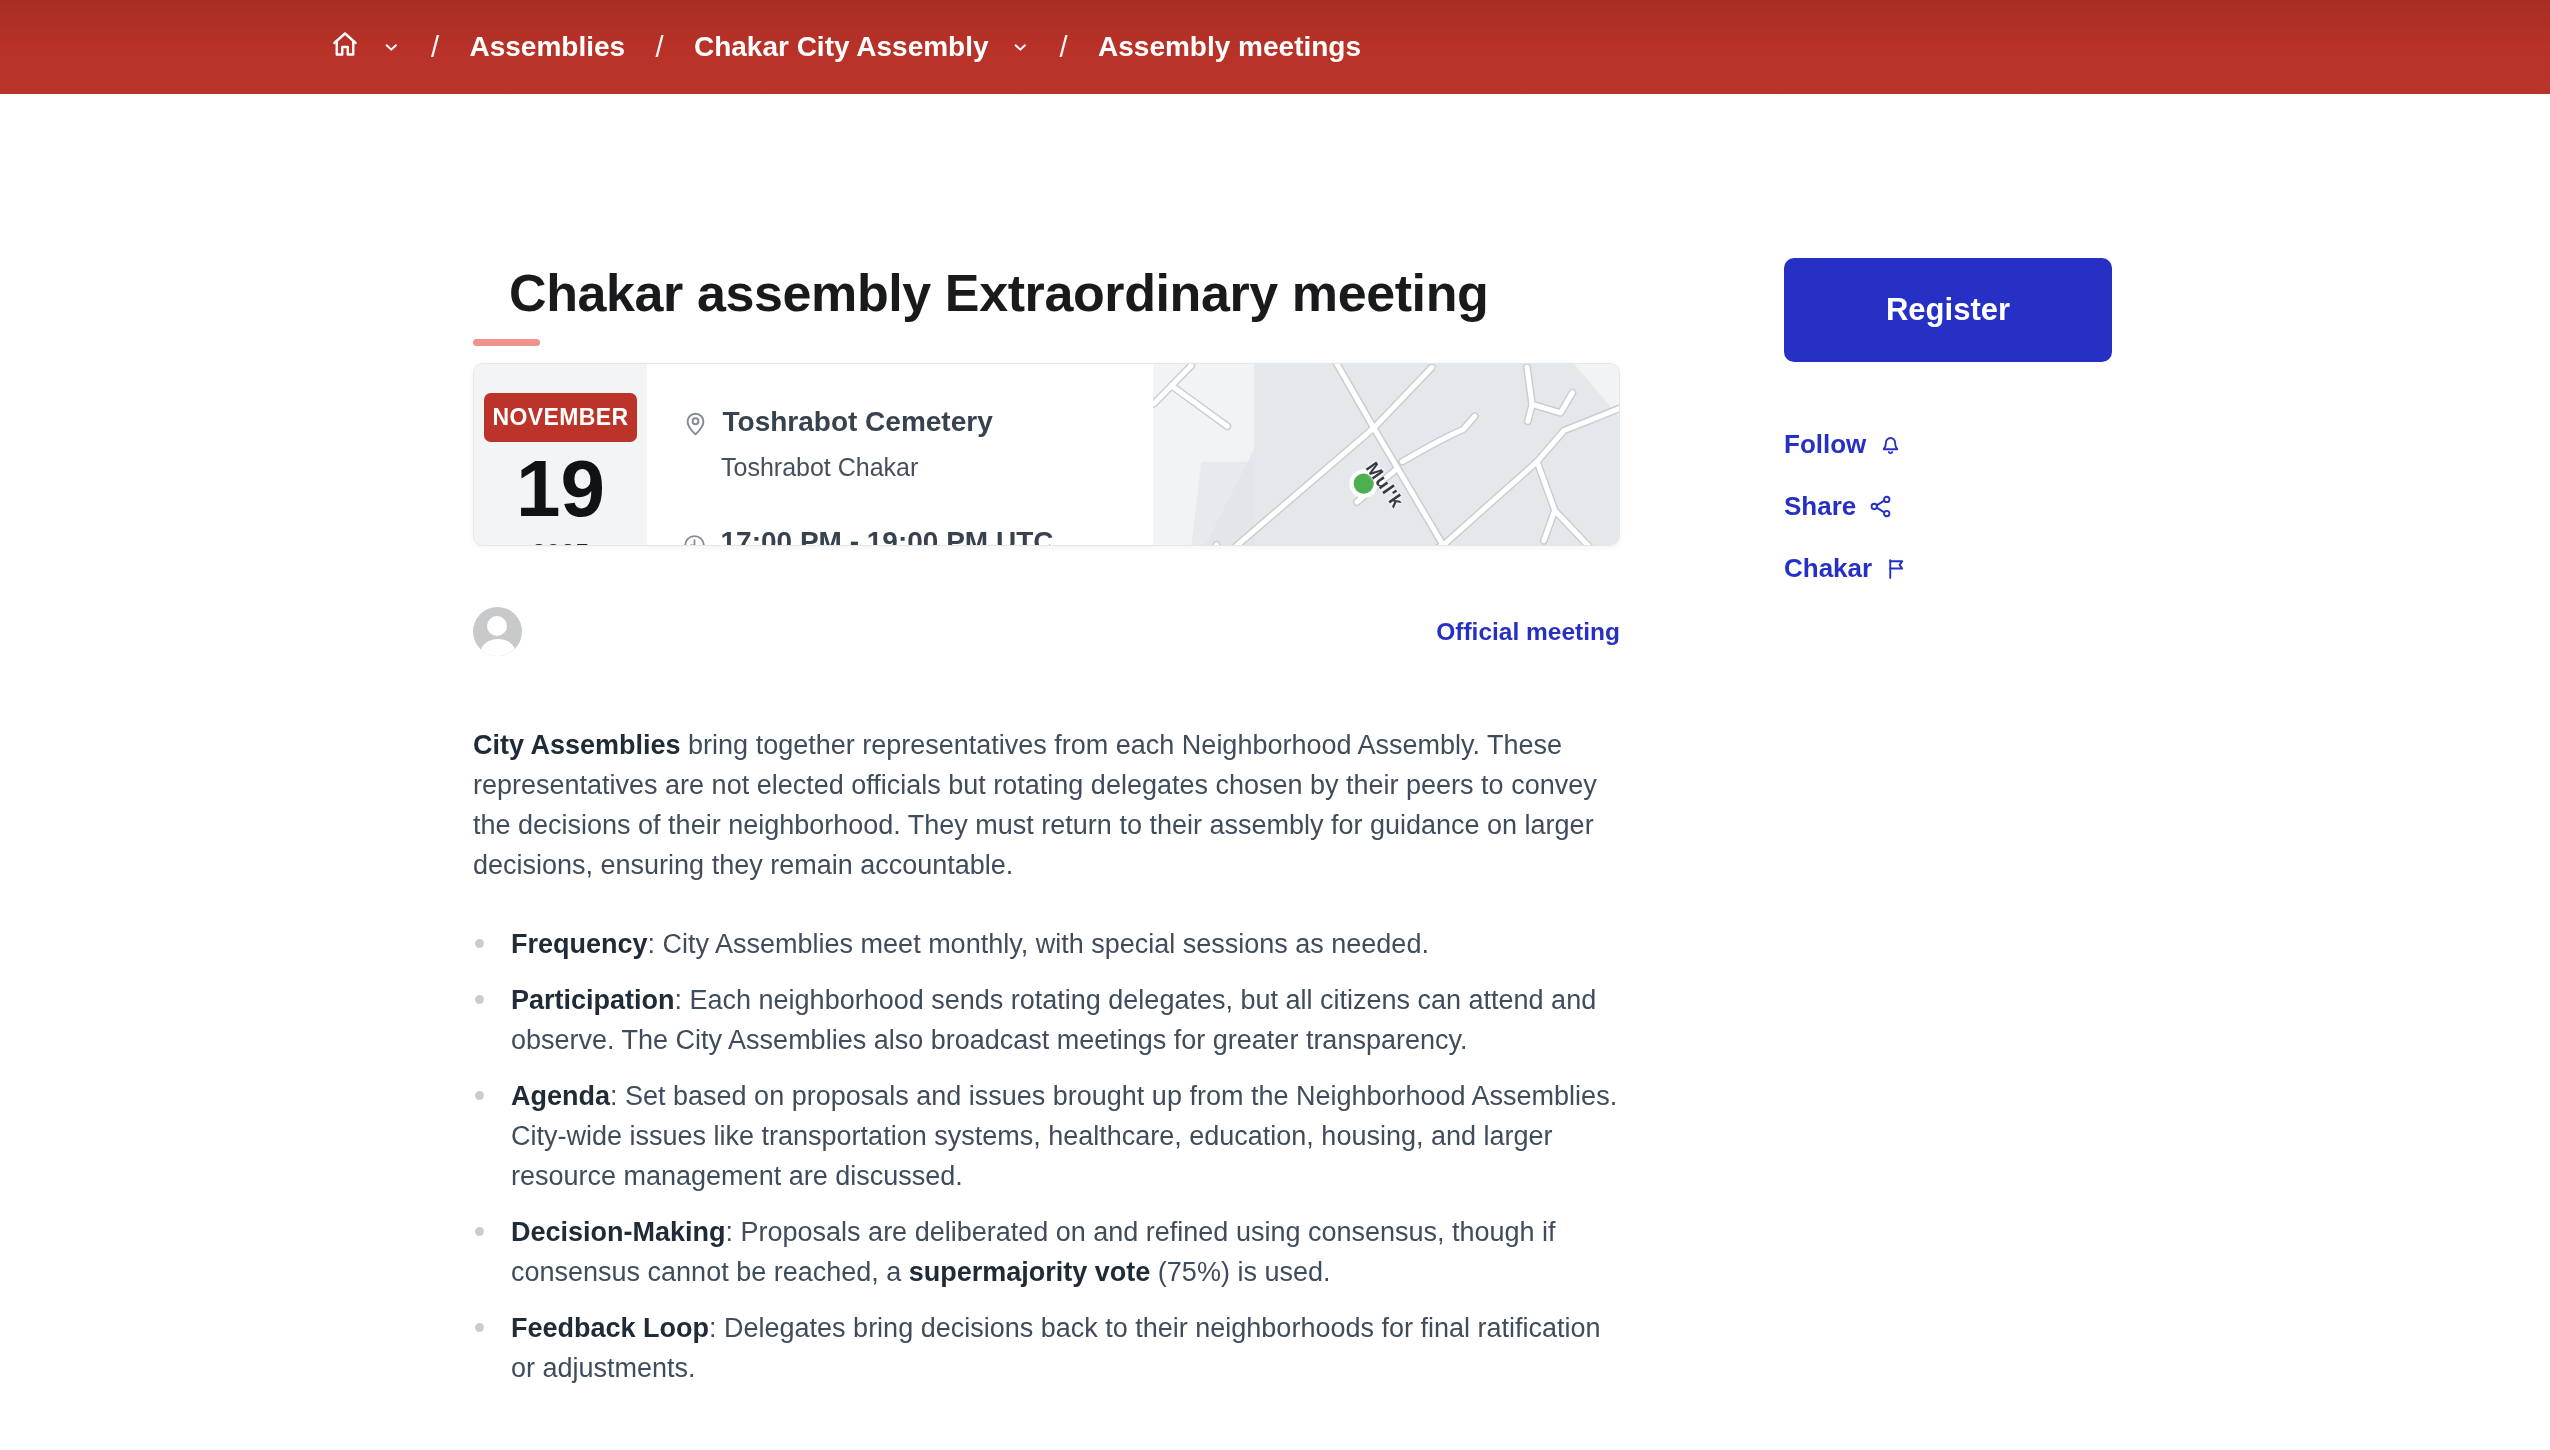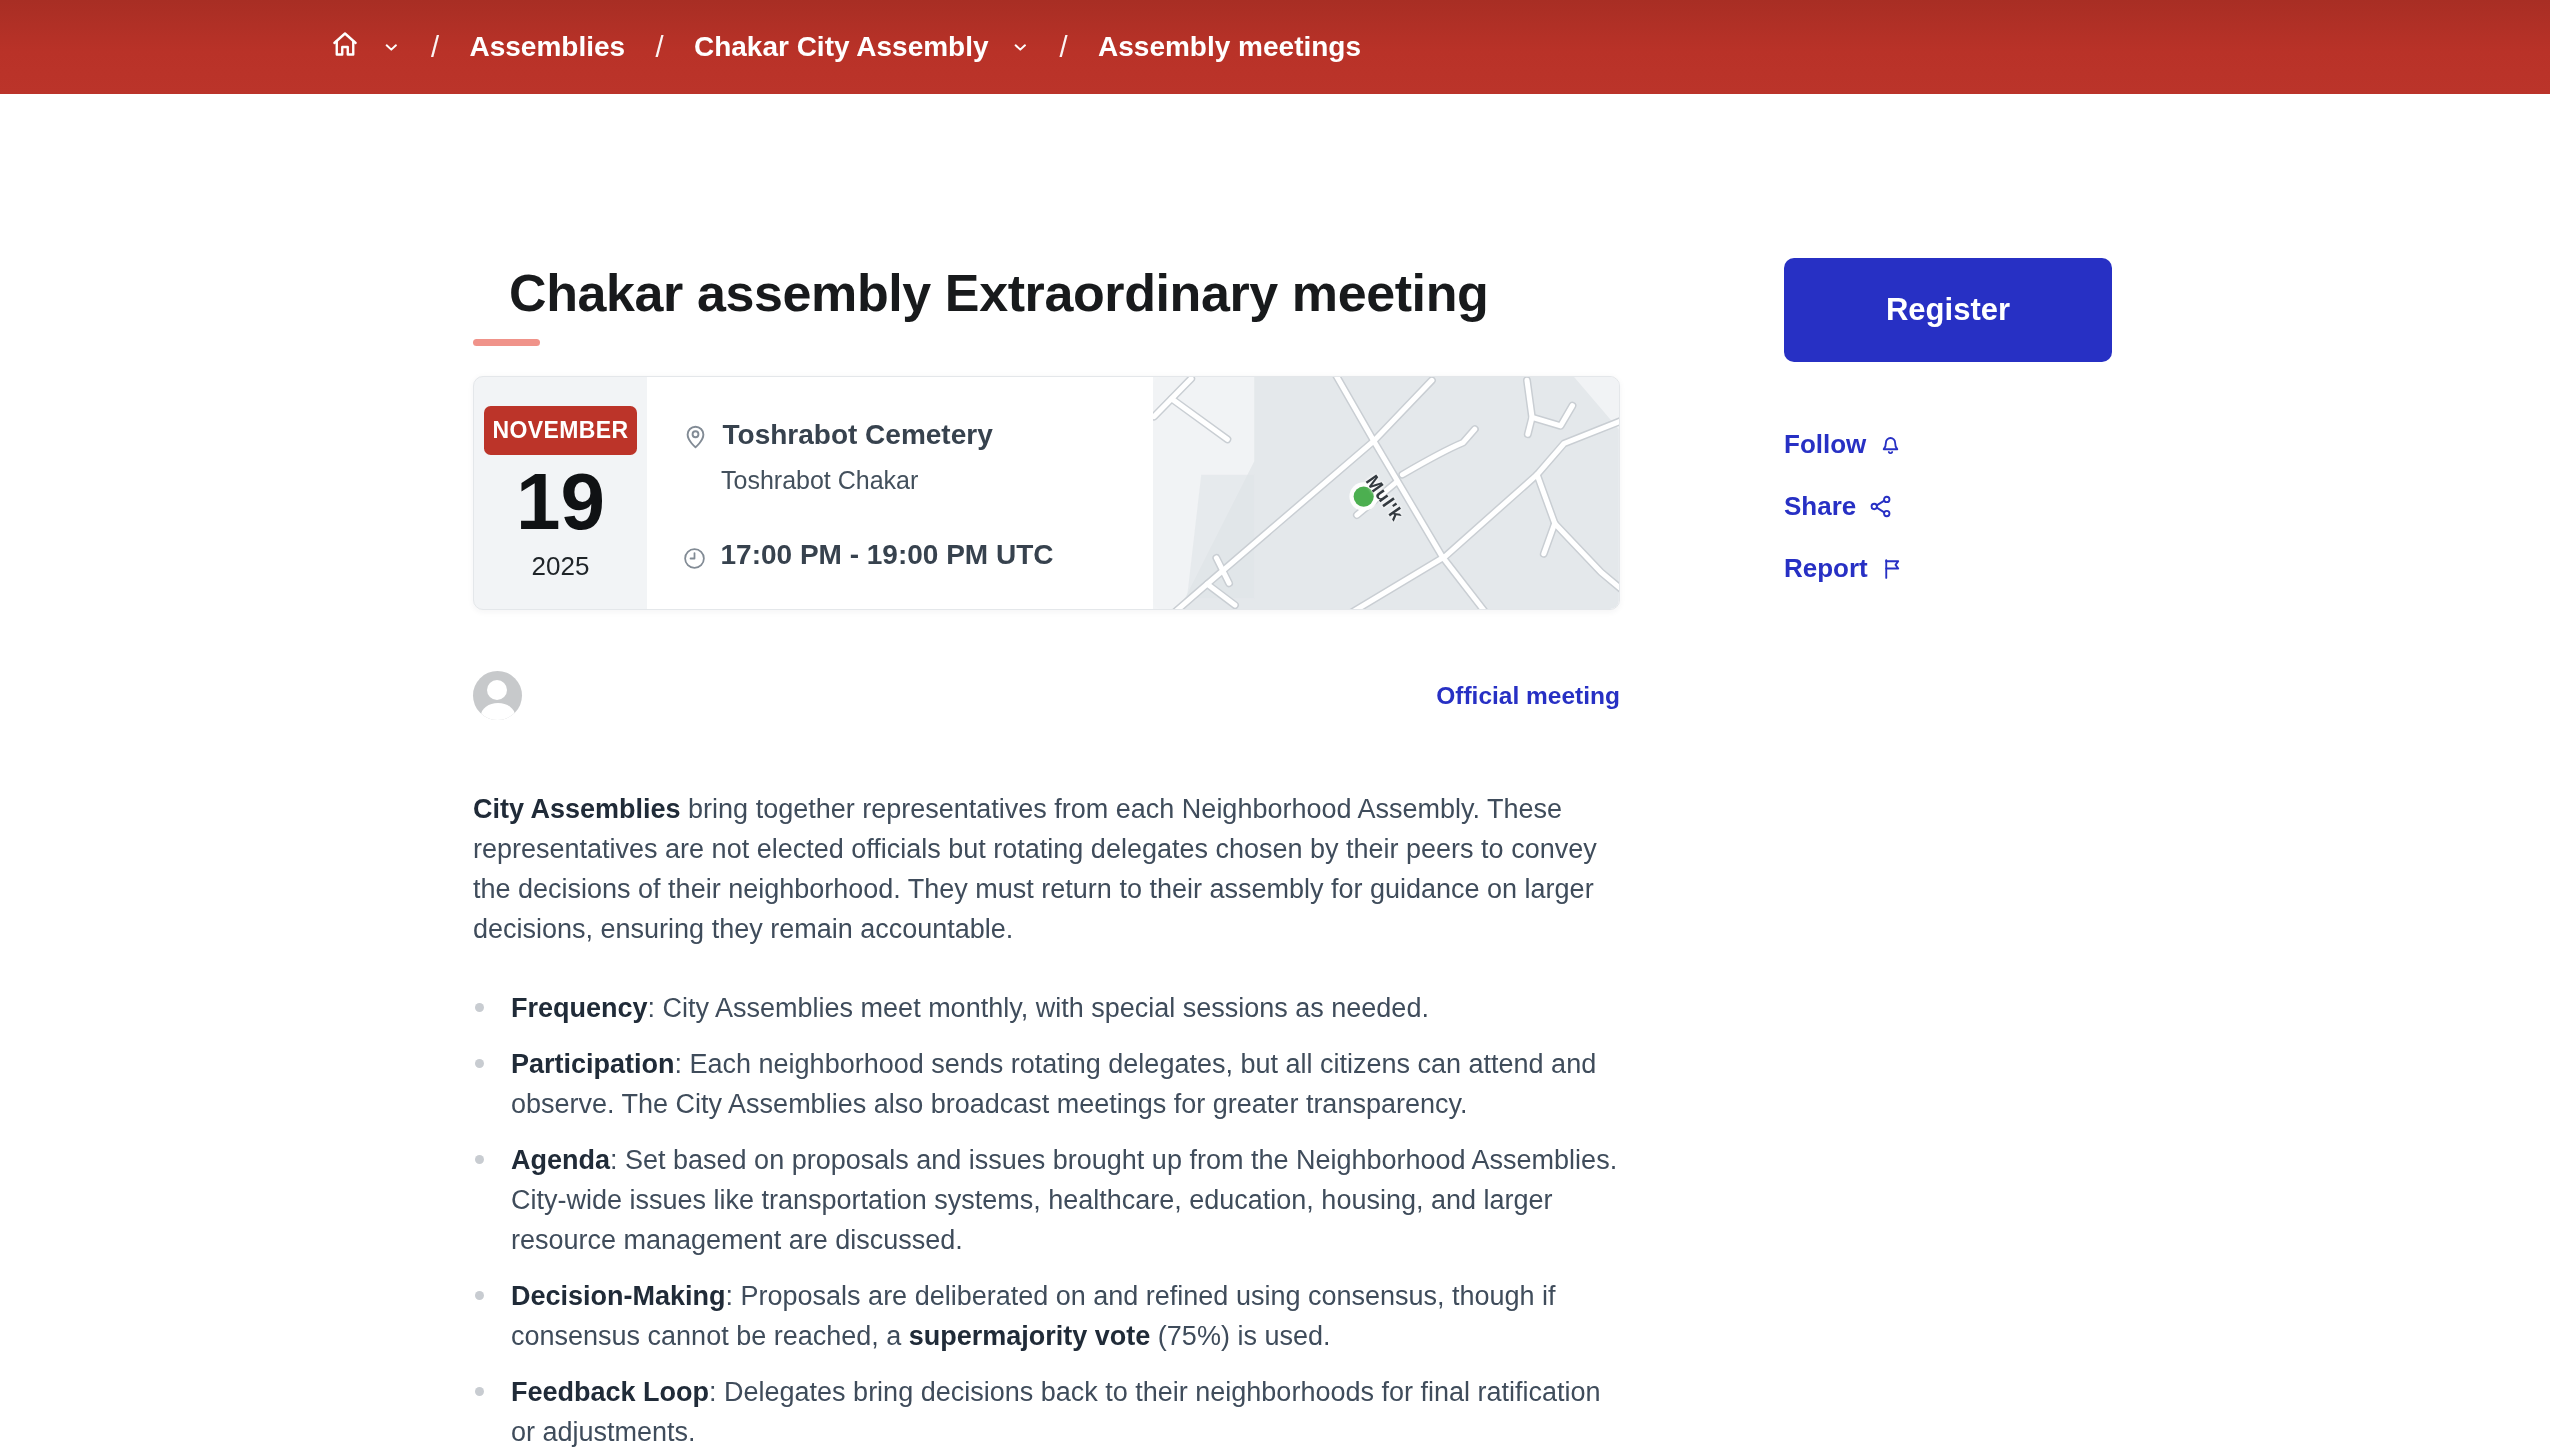--- a/index.html
+++ b/index.html
@@ -21,21 +21,21 @@
   .col-left { width:1147px; flex:none; }
   .col-right { width:328px; flex:none; margin-left:164px; padding-top:164px; }
 
   
   .page-title { margin-top:167px; font-size:52px; line-height:64px; font-weight:700;
     color:#181a1c; letter-spacing:-0.4px;margin-left:36px; }
   .title-underline { width:67px; height:7.6px; border-radius:4.2px;
     background:var(--title_underline,#f0938a); margin-top:13.5px; }
 
   
-  .meeting-card { margin-top:30px; height:234px; display:flex;
+  .meeting-card { margin-top:17px; height:183px; display:flex;
     background:#f2f4f6; border:0.8px solid #e4e7ea; border-radius:10px;
     box-shadow:0 1.7px 6.7px rgba(30,40,50,.05); overflow:hidden; }
   .date-panel { width:173px; flex:none; padding:29px 10px 0 10px; text-align:center; }
   .month-pill { background:var(--pill_red,#bc3429); color:#fff; font-size:23px;
     font-weight:700; letter-spacing:0.4px; border-radius:6.7px; height:49px;
     display:flex; align-items:center; justify-content:center; }
   .day-number { font-size:80px; line-height:84px; font-weight:800; color:#101214; margin-top:5px; }
   .year-number { font-size:26px; color:#1f2428; margin-top:6.7px; }
   .info-panel { flex:1; background:#ffffff; padding:42px 0 0 35px; }
   .loc-row, .time-row { display:flex; align-items:flex-end; gap:13.5px;
@@ -226,21 +226,21 @@
         <span class="icon">
           <svg width="25" height="25" viewBox="0 0 24 24" fill="none" stroke="currentColor" stroke-width="1.8" stroke-linecap="round">
             <circle cx="18" cy="5.2" r="2.6"></circle>
               <circle cx="18" cy="18.8" r="2.6"></circle>
               <circle cx="6" cy="12" r="2.6"></circle>
             <path d="M8.4 10.9 15.6 6.4 M8.4 13.1 15.6 17.6"></path>
           </svg>
         </span>
       </a>
       <a href="#" class="side-action">
-        <span>Report</span>
+        <span>Chakar</span>
         <span class="icon">
           <svg width="25" height="25" viewBox="0 0 24 24" fill="none" stroke="currentColor" stroke-width="1.8" stroke-linecap="round" stroke-linejoin="round">
             <path d="M6 21V4"></path>
             <path d="M6 5h11.5l-2.6 3.5 2.6 3.5H6"></path>
           </svg>
         </span>
       </a>
     </div>
   </div>
 </div>

